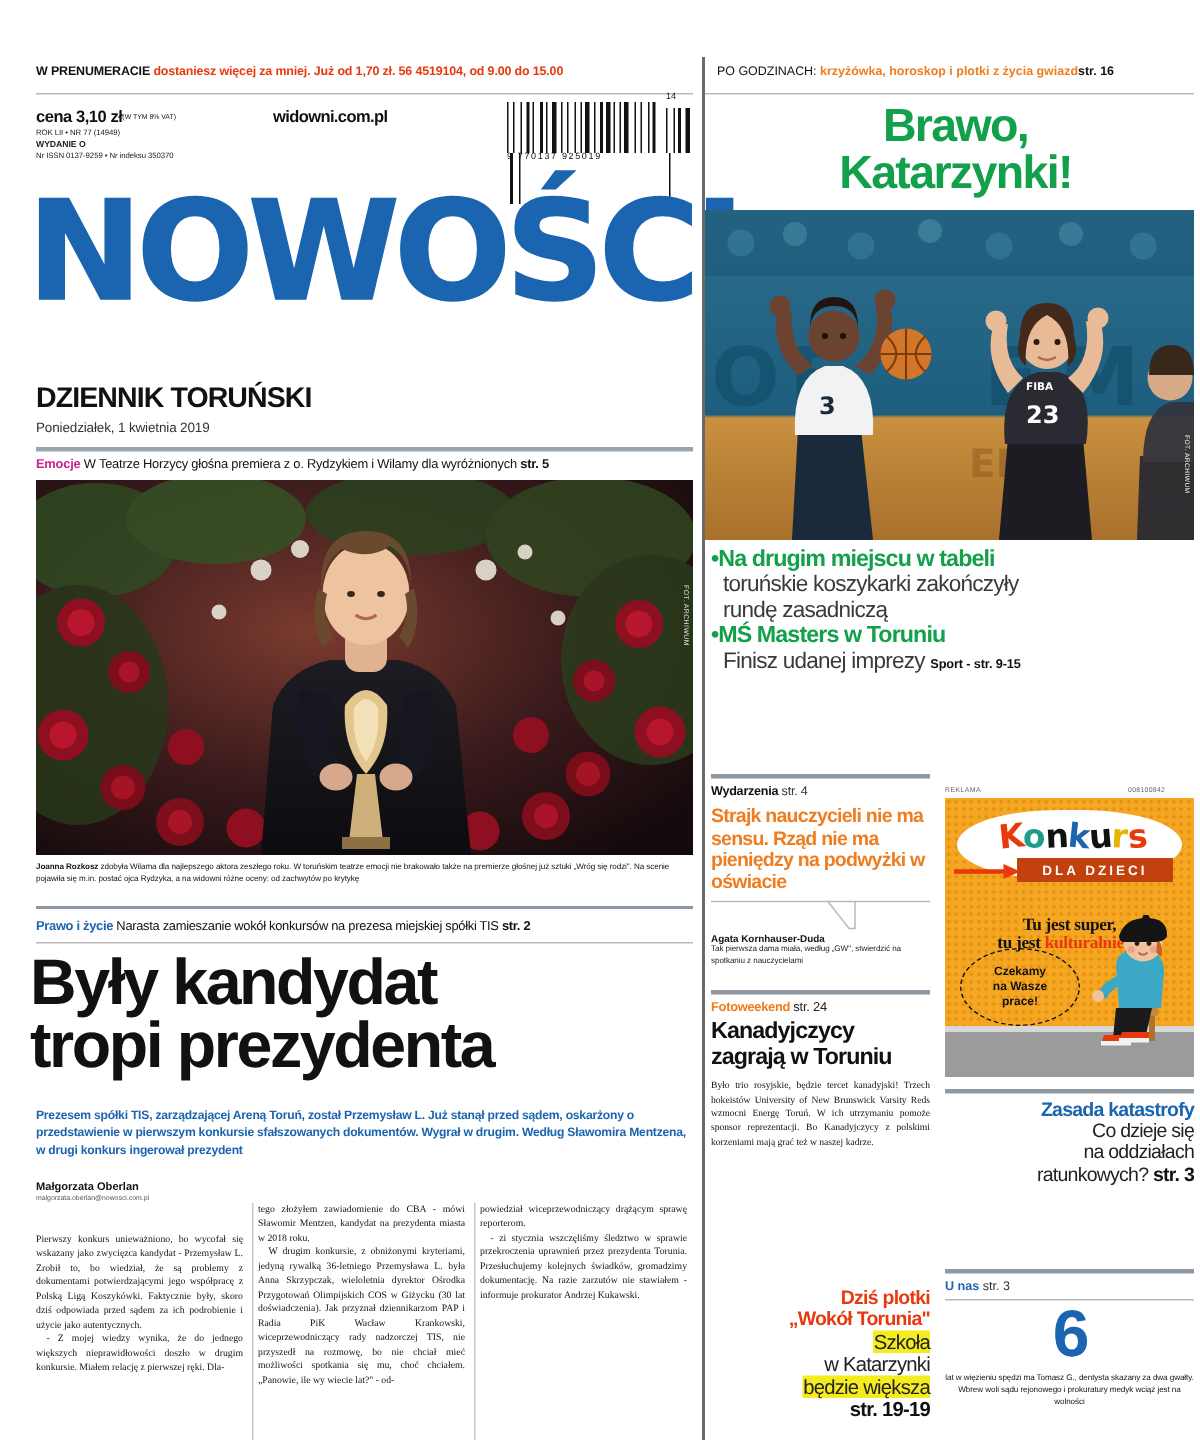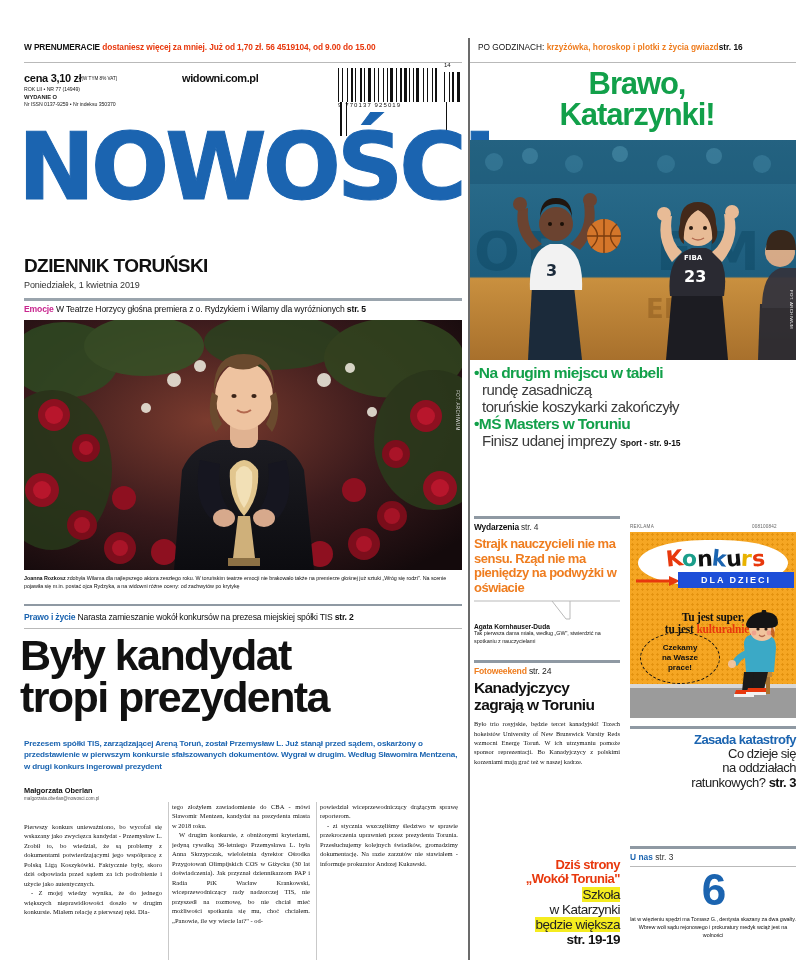--- a/index.html
+++ b/index.html
@@ -208,22 +208,22 @@
     font-family:"DejaVu Sans", sans-serif;
   }
   .ad-konkurs span:nth-child(1){color:#e8380d;}
   .ad-konkurs span:nth-child(2){color:#1b9e8a;}
   .ad-konkurs span:nth-child(3){color:#111;}
   .ad-konkurs span:nth-child(4){color:#1b64b0;}
   .ad-konkurs span:nth-child(5){color:#111;}
   .ad-konkurs span:nth-child(6){color:#e8b200;}
   .ad-konkurs span:nth-child(7){color:#e8380d;}
   .ad-dzieci {
-    position:absolute; left:48px; top:40px; width:116px; height:16px;
-    background:#1d4ed8; color:#fff; text-align:center;
+    position:absolute; left:48px; top:40px; width:104px; height:16px;
+    background:#c2410c; color:#fff; text-align:center;
     font-size:9px; font-weight:700; letter-spacing:2px; line-height:16px;
   }
   .ad-arrow { position:absolute; left:6px; top:44px; width:44px; height:10px; }
   .ad-sub1 {
     position:absolute; left:10px; top:62px; width:146px; text-align:center;
     font-family:Liberation Serif, serif;
     font-size:11.5px; font-weight:700; color:#111; letter-spacing:-0.2px;margin-top:17px;
   }
   .ad-sub1 .kult { color:#e8380d; }
   .ad-sub1 .bang {
@@ -514,22 +514,22 @@
         <path d="M292 168 Q292 134 310 128 L326 128 L326 168 Z" fill="#34343e"></path>
         <circle cx="310" cy="112" r="15" fill="#e0ae88"></circle>
         <path d="M296 110 Q296 90 311 90 Q326 90 326 110 Z" fill="#3a2416"></path>
       </g>
     </svg>
     <div class="sport-credit">FOT. ARCHIWUM</div>
   </div>
 
   <div class="sport-teasers">
     <div class="st-line">•Na drugim miejscu w tabeli</div>
+    <div class="st-sub">toruńskie koszykarki zakończyły</div>
     <div class="st-sub">rundę zasadniczą</div>
-    <div class="st-sub">toruńskie koszykarki zakończyły</div>
     <div class="st-line">•MŚ Masters w Toruniu</div>
     <div class="st-sub"><span>Finisz udanej imprezy</span> <span class="pg">Sport - str. 9-15</span></div>
   </div>
 
   <div class="rail-rule" style="left:474px; top:516px; width:146px;"></div>
 
   <div class="rail-col-l" style="top:522px;">
     <div class="kick-row">
       <span class="k">Wydarzenia</span>
       <span class="p">str. 4</span>
@@ -549,21 +549,21 @@
     <div class="kick-row">
       <span class="kick-orange">Fotoweekend</span>
       <span class="kick-plain">str. 24</span>
     </div>
     <div class="hl-kanad" style="margin-top:4px;">Kanadyjczycy</div>
     <div class="hl-kanad">zagrają w Toruniu</div>
     <div class="body-small" style="margin-top:6px;">Było trio rosyjskie, będzie tercet kanadyjski! Trzech hokeistów Univer­sity of New Brunswick Varsity Reds wzmocni Energę Toruń. W ich utrzymaniu pomoże sponsor reprezentacji. Bo Kanadyjczycy z polskimi korzeniami mają grać też w naszej kadrze.</div>
   </div>
 
   <div class="dzis-box">
-    <div class="dzis-red">Dziś strony</div>
+    <div class="dzis-red">Dziś plotki</div>
     <div class="dzis-red">„Wokół Torunia"</div>
     <div class="dzis-plain"><span class="hl">Szkoła</span></div>
     <div class="dzis-plain">w Katarzynki</div>
     <div class="dzis-plain"><span class="hl">będzie większa</span></div>
     <div class="dzis-pg">str. 19-19</div>
   </div>
 
   <div class="ad-label">REKLAMA</div>
   <div class="ad-code">008100842</div>
   <div class="ad-box">

